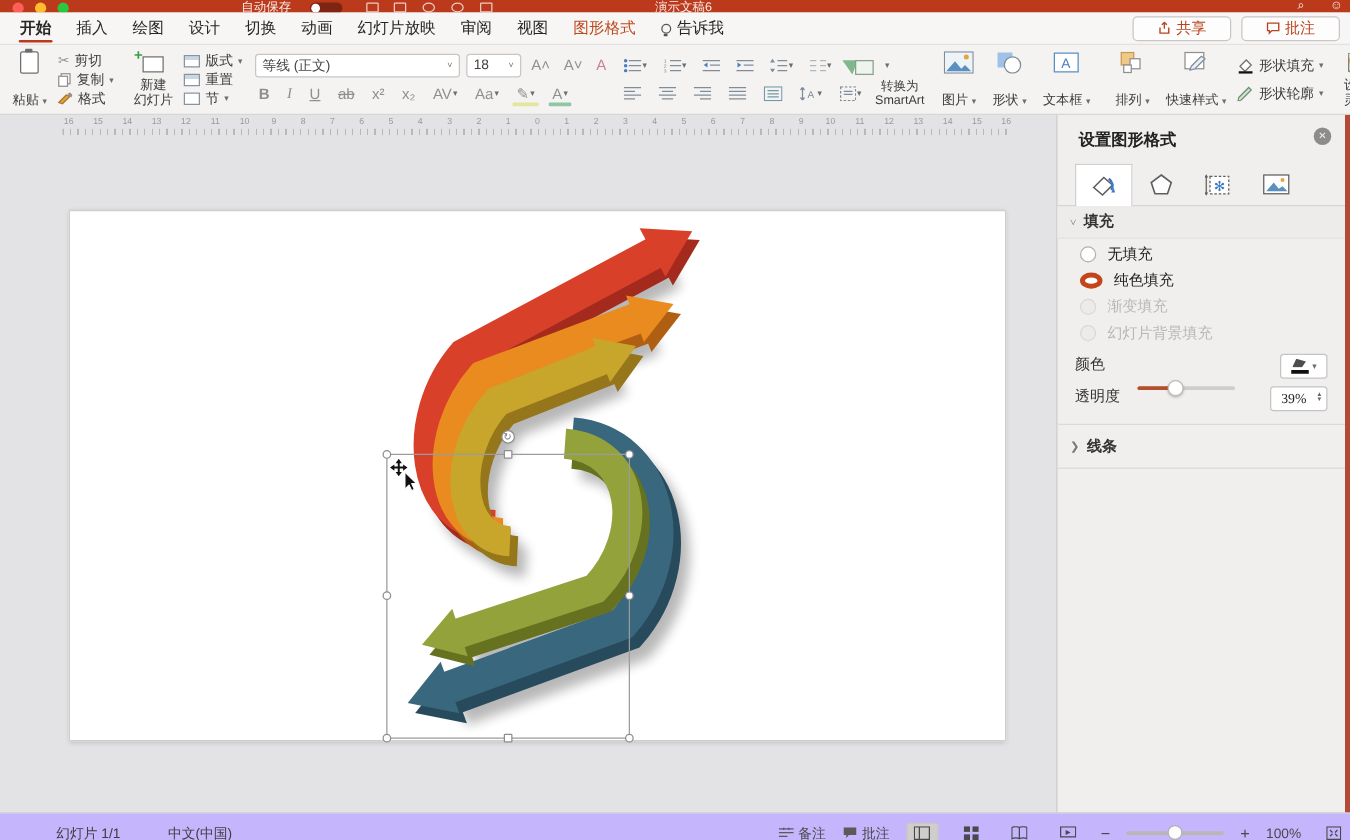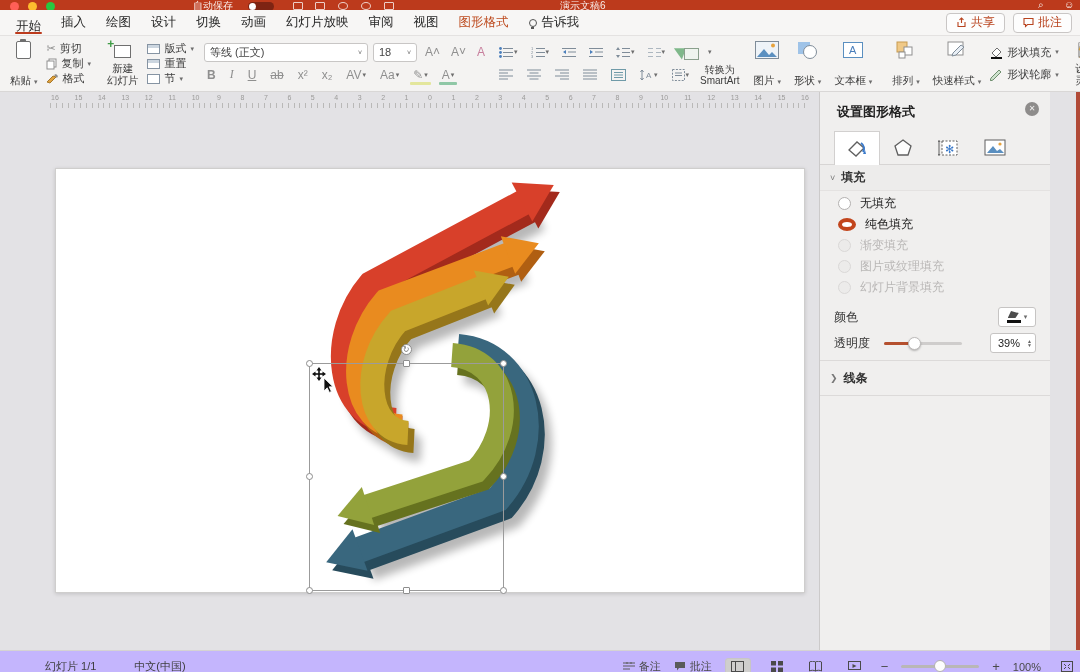--- a/index.html
+++ b/index.html
@@ -14,28 +14,28 @@
   .qai{ position:absolute; top:2px; width:10px; height:8px; border:1px solid rgba(255,255,255,.75); border-radius:1px; }
   #autosave-toggle{ position:absolute; left:248px; top:2px; width:26px; height:9px; background:#7e2413; border-radius:5px; }
   #autosave-toggle::before{ content:''; position:absolute; left:1px; top:1px; width:7px; height:7px; background:#fff; border-radius:50%; }
 
   
   #tabbar{ position:absolute; left:0; top:10px; width:1080px; height:26px; background:#f7f6f5;
            border-bottom:1px solid #e4e2e1; display:flex; align-items:center; }
   #tab-strip{ display:flex; align-items:center; height:100%; padding-left:6px; }
   .tab{ position:relative; padding:0 10px; font-size:12.5px; color:#262626; height:100%;
         display:flex; align-items:center; gap:5px; cursor:default; white-space:nowrap; }
-  .tab.active{ font-weight:normal;align-items:flex-end; }
+  .tab.active{ font-weight:bold; }
   .tab.active::after{ content:''; position:absolute; left:9px; right:9px; bottom:1px; height:2px;
         background:#bc3a1c; border-radius:2px; }
   .tab.contextual{ color:#bd4a1e; }
   .bulb{ display:inline-block; width:8px; height:8px; border:1.2px solid #555; border-radius:50%; position:relative; }
   .bulb::after{ content:''; position:absolute; left:1.5px; bottom:-3px; width:3px; height:2px; background:#555; }
   #tabbar-right{ margin-left:auto; display:flex; gap:8px; padding-right:8px; }
-  .pill-btn{ height:20px; display:flex; align-items:center; gap:4px; padding:0 9px; background:#fdfdfd;
+  .pill-btn{ height:20px; display:flex; align-items:center; gap:4px; padding:0 19px; background:#fdfdfd;
         border:1px solid #c9c6c5; border-radius:4px; color:#b8431e; font-size:12px; }
 
   
   #ribbon{ position:absolute; left:0; top:36px; width:1080px; height:56px; background:#f4f3f2;
            border-bottom:1px solid #d9d7d6; display:flex; align-items:stretch; padding:3px 4px; }
   .rdiv{ width:1px; background:#ddd9d8; margin:3px 4px; }
   .rgroup{ display:flex; gap:5px; align-items:stretch; padding:0 2px; }
   .bigbtn{ display:flex; flex-direction:column; align-items:center; justify-content:space-between;
            padding:2px 4px; border-radius:3px; }
   .bigbtn .lbl{ font-size:10.5px; color:#3c3c3c; line-height:1.15; text-align:center; white-space:nowrap; }
@@ -70,39 +70,39 @@
           border:1px solid #cfcecd; box-shadow:0 1px 4px rgba(0,0,0,.15); }
   #art{ position:absolute; left:0; top:0; }
 
   #selection{ position:absolute; left:253px; top:194px; width:195px; height:228px; border:1px solid #9b9b9b; }
   .h{ position:absolute; width:7px; height:7px; background:#fff; border:1px solid #8d8d8d; border-radius:50%; }
   .h.sq{ border-radius:1px; }
   #rot-handle{ position:absolute; left:calc(50% - 6px); top:-20px; width:11px; height:11px; background:#fff;
           border:1px solid #8d8d8d; border-radius:50%; font-size:8px; color:#777; line-height:10px; text-align:center; }
 
   
-  #format-pane{ position:absolute; left:819px; top:92px; width:231px; height:558px; background:#f0efee;
-          border-left:1px solid #cccaca; }
+  #format-pane{ position:absolute; left:845px; top:92px; width:231px; height:558px; background:#f0efee;
+          border-left:1px solid #cccaca;font-family:Liberation Serif, serif; }
   #pane-title{ font-size:13px; font-weight:bold; color:#222; padding:11px 0 0 17px; }
   #pane-close{ position:absolute; right:11px; top:10px; width:14px; height:14px; background:#8e8c8b; color:#f0efee;
           border-radius:50%; font-size:8px; text-align:center; line-height:14px; }
   #pane-tabs{ display:flex; align-items:flex-end; padding-left:14px; margin-top:9px; height:35px; position:relative; }
   #pane-tabs::after{ content:''; position:absolute; left:0; right:0; bottom:0; height:1px; background:#d7d5d4; }
   .ptab{ width:46px; height:34px; display:flex; align-items:center; justify-content:center; position:relative; }
   .ptab.active{ background:#fff; border:1px solid #d2d0cf; border-bottom:none; z-index:2; }
   .psec{ display:flex; align-items:center; gap:6px; padding:0 10px; height:26px; font-size:12px; font-weight:bold; color:#333; }
   .psec .chev{ font-size:9px; color:#777; font-weight:normal; }
   #fill-options{ padding:2px 0 6px 18px; }
   .fopt{ display:flex; align-items:center; gap:9px; height:21px; }
   .radio{ width:13px; height:13px; border-radius:50%; background:#fff; border:1px solid #b3b1b0; }
   .radio.sel{ border:4px solid #c2451c; }
   .radio.dis{ background:#ecebea; border:1px solid #dad8d7; }
   .fopt .flabel{ font-size:12px; color:#222; }
   .fopt.dis .flabel{ color:#b9b7b6; }
-  .prow{ display:flex; align-items:center; padding:0 14px; height:26px; font-size:12px; color:#333; }
+  .prow{ display:flex; align-items:flex-start; padding:0 14px; height:26px; font-size:12px; color:#333; }
   .colorbtn{ margin-left:auto; width:38px; height:20px; background:#fff; border:1px solid #c6c4c3; border-radius:3px;
           display:flex; align-items:center; justify-content:center; gap:3px; }
   .swatchA{ width:14px; height:12px; position:relative; }
   .swatchA::before{ content:''; position:absolute; left:1px; top:0; width:11px; height:7px; background:#4d4d4d;
           clip-path:polygon(0 100%,30% 0,100% 30%,70% 100%); }
   .swatchA::after{ content:''; position:absolute; left:0; bottom:0; width:14px; height:3px; background:#111; }
   #transp-track{ position:relative; width:78px; height:3px; background:#cfcdcc; border-radius:2px; margin-left:14px; }
   #transp-fill{ position:absolute; left:0; top:0; height:3px; background:#b5502e; border-radius:2px; }
   #transp-thumb{ position:absolute; top:-5px; width:13px; height:13px; background:#fff; border:1px solid #bdbbba;
           border-radius:50%; box-shadow:0 1px 2px rgba(0,0,0,.25); }
@@ -136,21 +136,21 @@
     <span class="tdot" style="left:10px;background:#ff5f57"></span>
     <span class="tdot" style="left:28px;background:#febc2e"></span>
     <span class="tdot" style="left:46px;background:#28c840"></span>
     <span class="t-text" style="left:193px">自动保存</span>
     <span id="autosave-toggle"></span>
     <span class="qai" style="left:293px"></span>
     <span class="qai" style="left:315px"></span>
     <span class="qai" style="left:338px;border-radius:50%"></span>
     <span class="qai" style="left:361px;border-radius:50%"></span>
     <span class="qai" style="left:384px"></span>
-    <span class="t-text" style="left:560px">演示文稿6</span>
+    <span class="t-text" style="left:524px">演示文稿6</span>
     <span class="t-text" style="left:1038px">⌕</span>
     <span class="t-text" style="left:1064px">☺</span>
   </div>
 
   <div id="tabbar">
     <div id="tab-strip">
         <span class="tab active">
           <span>开始</span>
         </span>
         <span class="tab">
@@ -699,24 +699,20 @@
         <div class="fopt">
           <span class="radio sel"></span>
           <span class="flabel">纯色填充</span>
         </div>
         <div class="fopt dis">
           <span class="radio dis"></span>
           <span class="flabel">渐变填充</span>
         </div>
         <div class="fopt dis">
           <span class="radio dis"></span>
-          <span class="flabel">图片或纹理填充</span>
-        </div>
-        <div class="fopt dis">
-          <span class="radio dis"></span>
           <span class="flabel">幻灯片背景填充</span>
         </div>
       </div>
 
     <div class="prow">
       <span>颜色</span>
       <span class="colorbtn">
           <span class="swatchA"></span>
           <span class="car">▾</span>
         </span>

